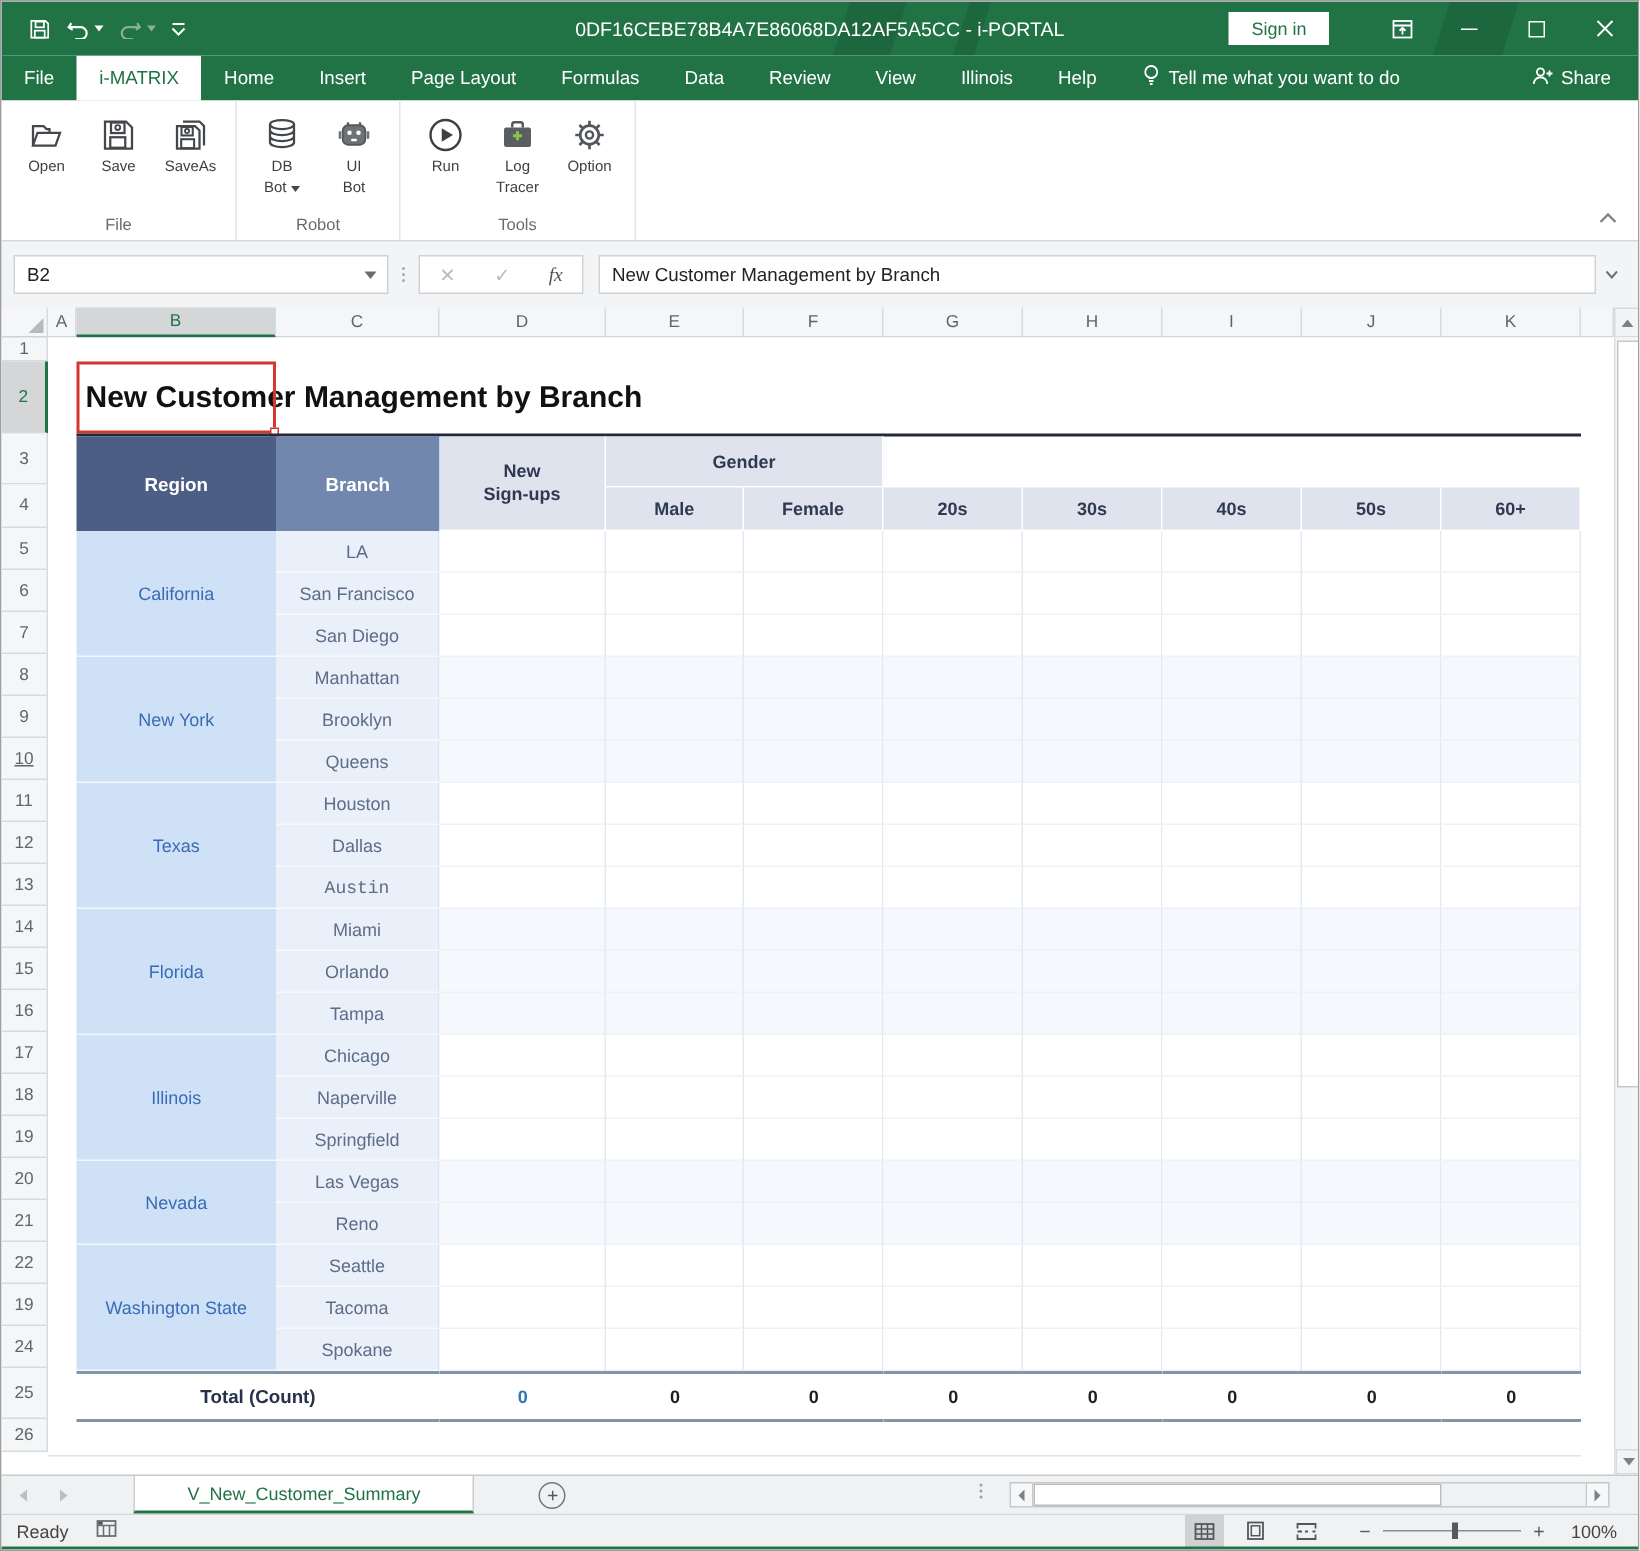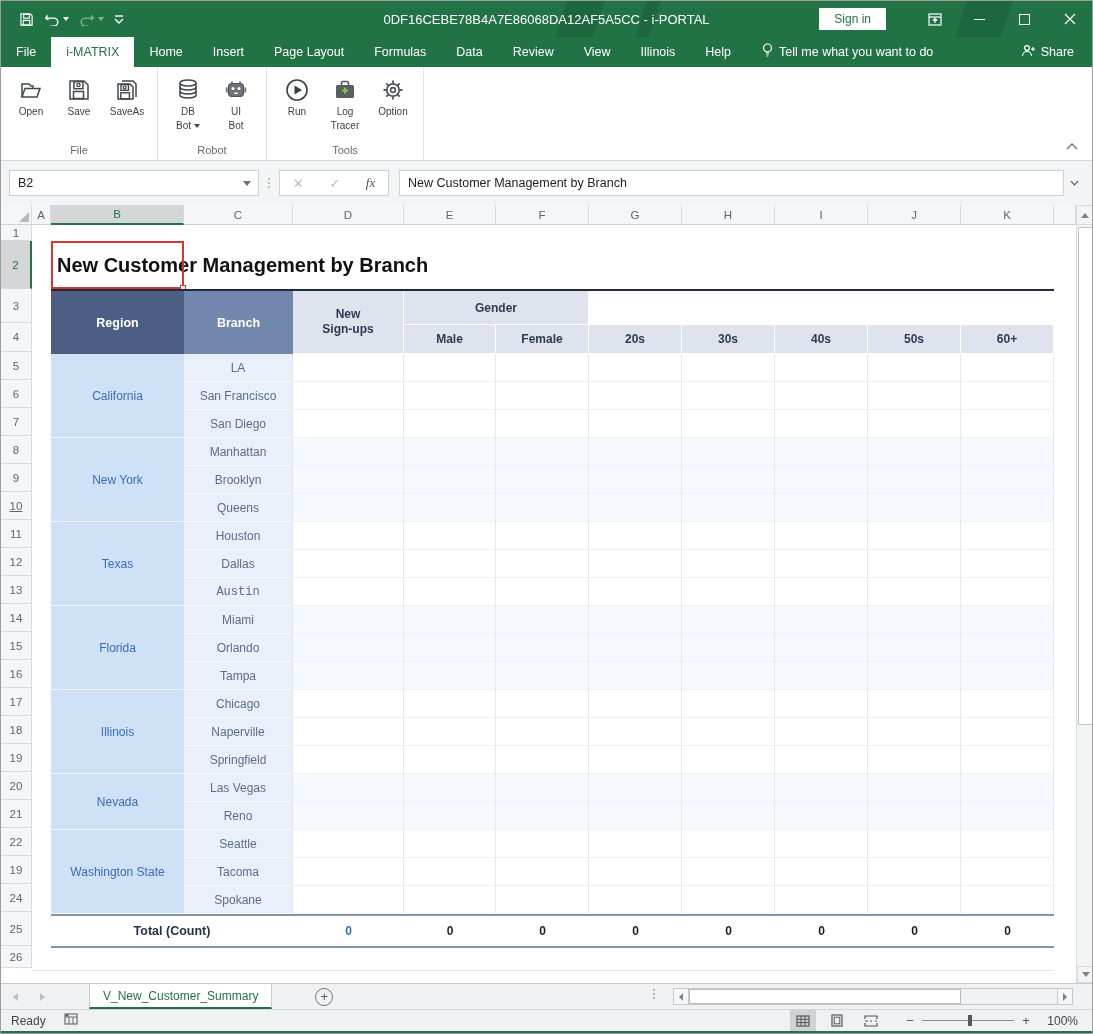--- a/index.html
+++ b/index.html
@@ -91,21 +91,21 @@
   .c-data { background:#fff; border-right:1px solid #e3e9f1; border-bottom:1px solid #eef2f7; }
   .c-data.band { background:#f5f8fc; }
   .t-label { background:#fff; color:#26324a; font-weight:bold; font-size:12.5px; border-top:2px solid #8494ab; border-bottom:2px solid #8494ab; }
   .t-val { background:#fff; font-weight:bold; color:#1f1f1f; border-top:2px solid #8494ab; border-bottom:2px solid #8494ab; }
   .t-val.blue { color:#2e75b6; }
   .canvas-bottom-line { position:absolute; left:0; top:745px; width:1022px; height:1px; background:#e4e4e4; }
 
   
   .tabbar { height:26px; background:#f0f1f2; border-top:1px solid #c9cbcd; display:flex; align-items:stretch; flex:none; position:relative; font-size:12px; }
   .tab-nav { display:flex; align-items:center; gap:22px; padding:0 14px 0 12px; }
-  .sheet-tab { background:#fff; border-left:1px solid #c9cbcd; border-right:1px solid #c9cbcd; border-bottom:2px solid #217346; color:#217346; display:flex; align-items:center; padding:0 13px; margin-left:30px; }
+  .sheet-tab { background:#fff; border-left:1px solid #c9cbcd; border-right:1px solid #c9cbcd; border-bottom:2px solid #217346; color:#217346; display:flex; align-items:center; padding:0 35px; margin-left:30px; }
   .add-sheet { width:18px; height:18px; border:1px solid #72767a; border-radius:50%; color:#55595d; display:flex; align-items:center; justify-content:center; font-size:13px; align-self:center; margin-left:43px; }
   .tab-dots { position:absolute; left:652px; top:5px; display:flex; flex-direction:column; gap:2px; }
   .tab-dots i { width:2px; height:2px; background:#9da0a3; border-radius:50%; }
   .h-scroll { position:absolute; left:672px; top:4px; width:400px; height:17px; display:flex; }
   .h-arrow { width:16px; background:#f6f7f8; border:1px solid #c6c8ca; display:flex; align-items:center; justify-content:center; flex:none; }
   .h-track { flex:1; border-top:1px solid #c6c8ca; border-bottom:1px solid #c6c8ca; background:#f0f1f2; position:relative; }
   .h-thumb { position:absolute; left:0; top:0; bottom:0; width:74%; background:#fff; border:1px solid #b9bbbd; }
 
   
   .statusbar { height:22px; background:#f0f1f2; border-top:1px solid #d3d5d7; display:flex; align-items:center; font-size:12px; color:#444; flex:none; }

